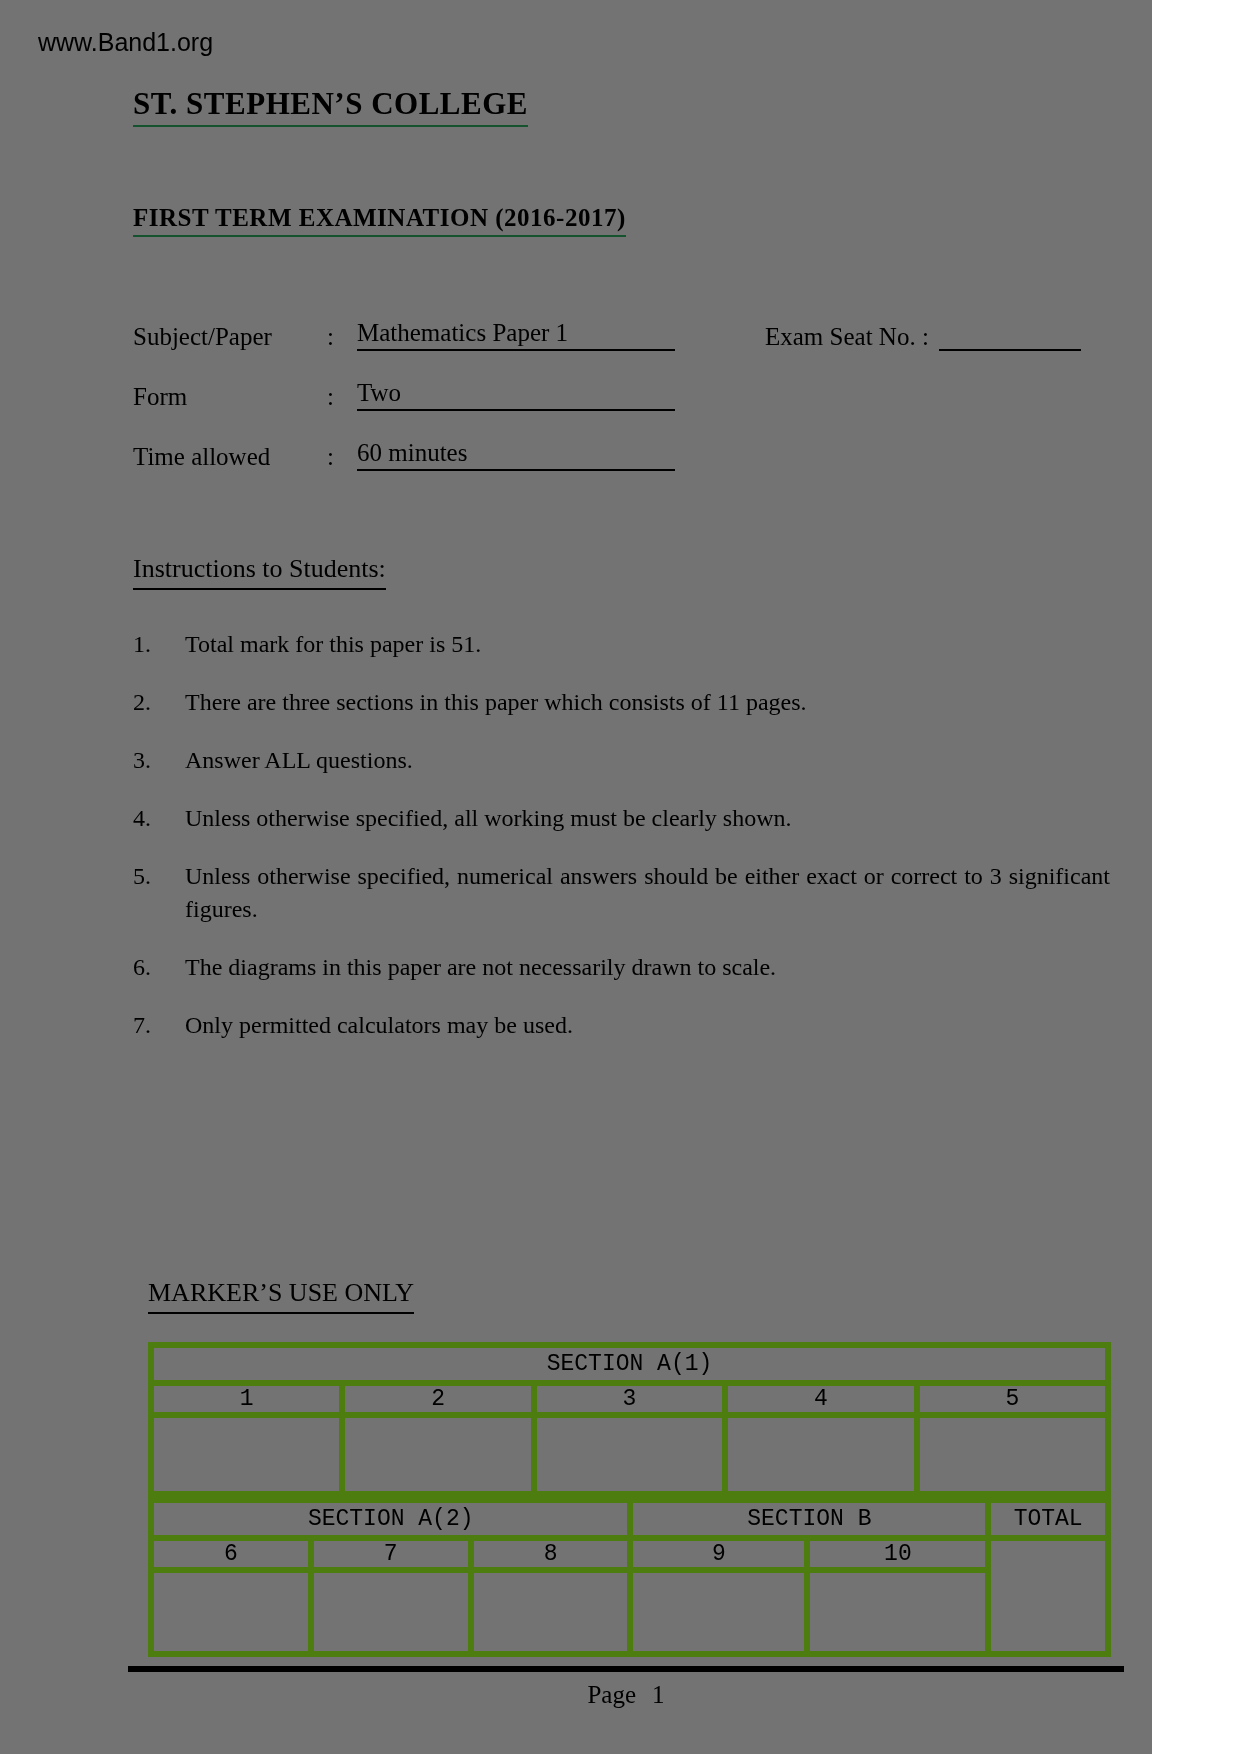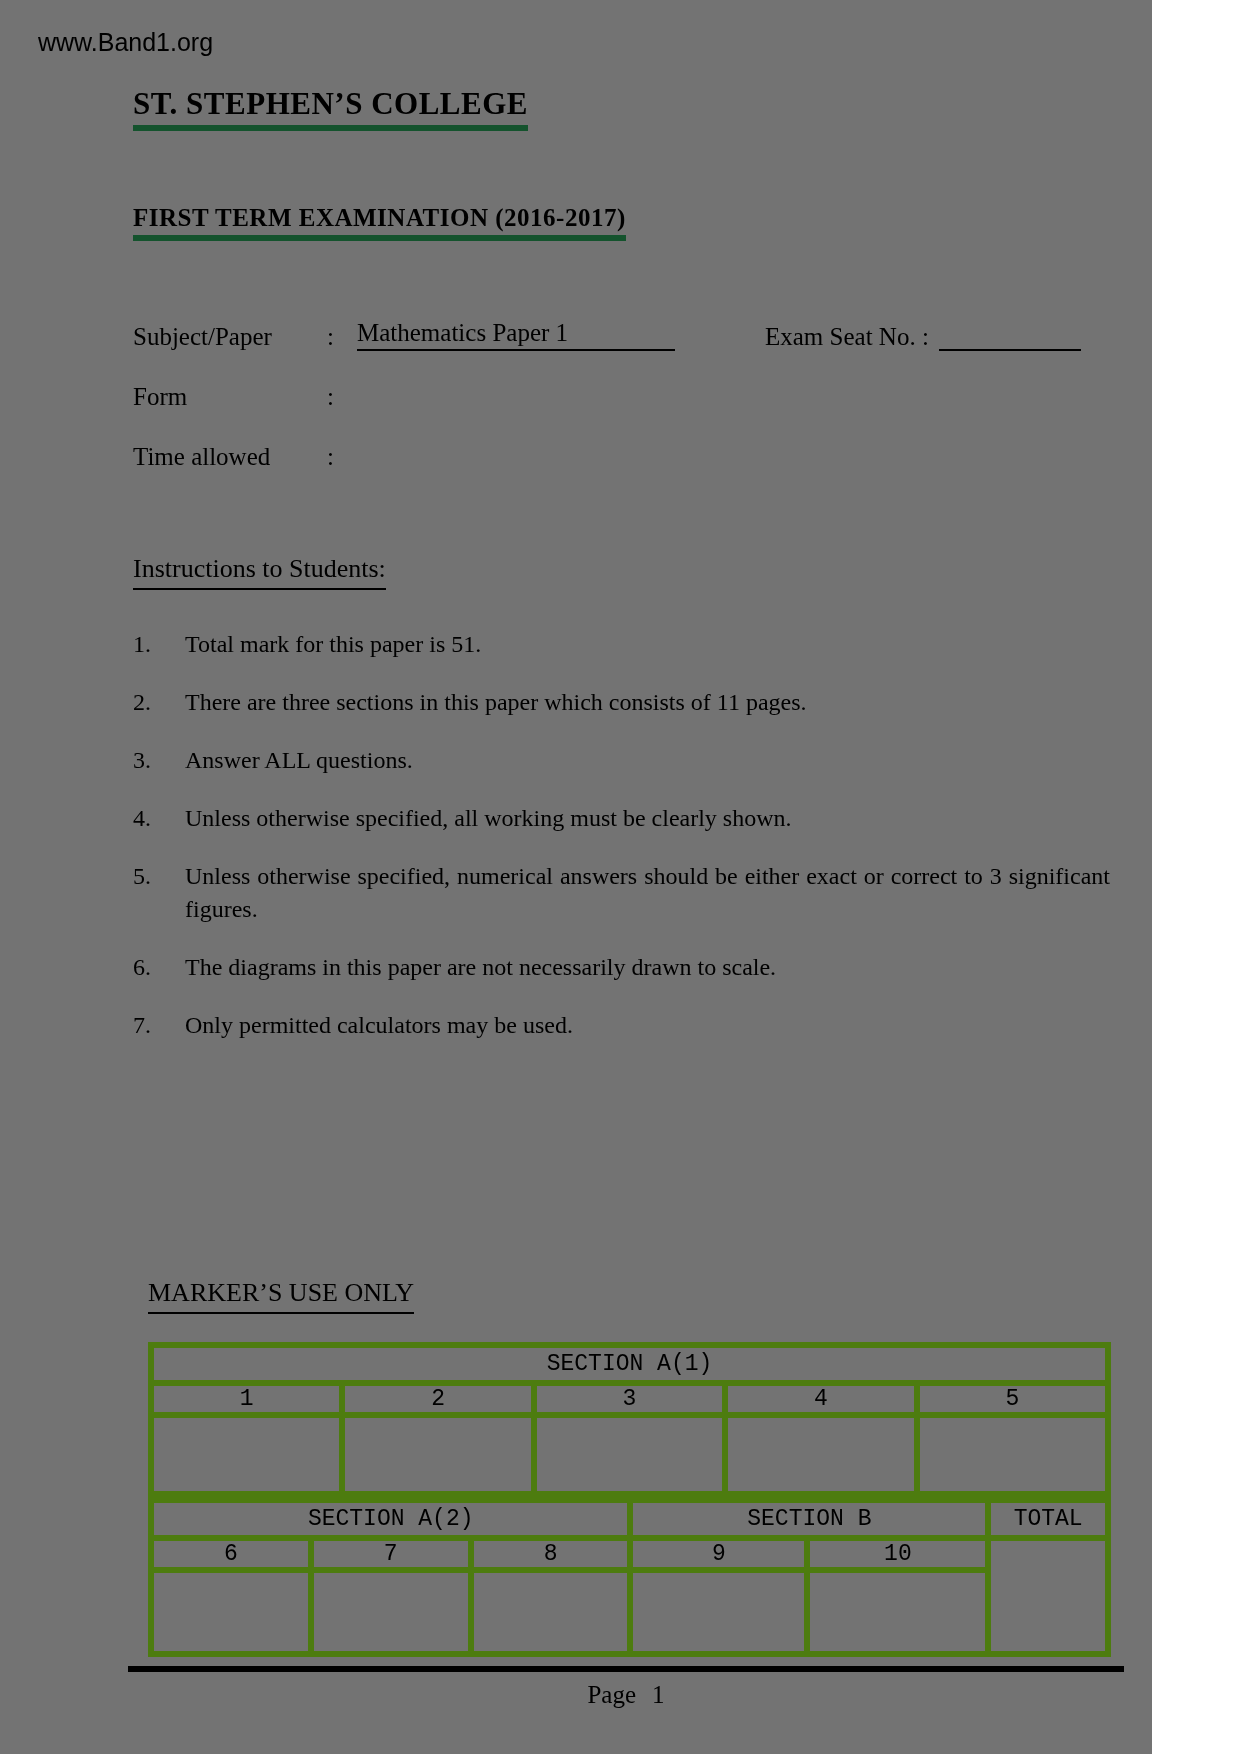--- a/index.html
+++ b/index.html
@@ -29,21 +29,21 @@
   }
   .exam-heading {
     position: absolute;
     left: 133px; top: 204px;
     font-size: 25px;
     font-weight: bold;
     letter-spacing: 0.5px;
   }
   .u-heavy {
     display: inline-block;
-    border-bottom: 6px solid #14532d;
+    border-bottom: 2px solid #14532d;
     padding-bottom: 3px;
   }
   .form-block {
     position: absolute;
     left: 133px; top: 318px;
     width: 990px;
     font-size: 25px;
   }
   .frow { display: flex; align-items: flex-end; margin-bottom: 27px; height: 33px; }
   .flabel { width: 194px; }
@@ -132,24 +132,26 @@
       <span class="fcolon">:</span>
       <span class="fvalue">Mathematics Paper 1</span>
       <span class="seat-group">
         <span class="seat-label">Exam Seat No. :</span>
         <span class="seat-line"></span>
       </span>
     </div>
     <div class="frow">
       <span class="flabel">Form</span>
       <span class="fcolon">:</span>
+      <span class="fvalue">Two</span>
     </div>
     <div class="frow">
       <span class="flabel">Time allowed</span>
       <span class="fcolon">:</span>
+      <span class="fvalue">60 minutes</span>
     </div>
   </div>
 
   <div class="instructions">
     <div class="instr-heading">
       <span class="u-med">Instructions to Students:</span>
     </div>
     <div class="item">
       <span class="inum">1.</span>
       <span class="itext"><span>Total mark for this paper is </span><b>51</b><span>.</span></span>

